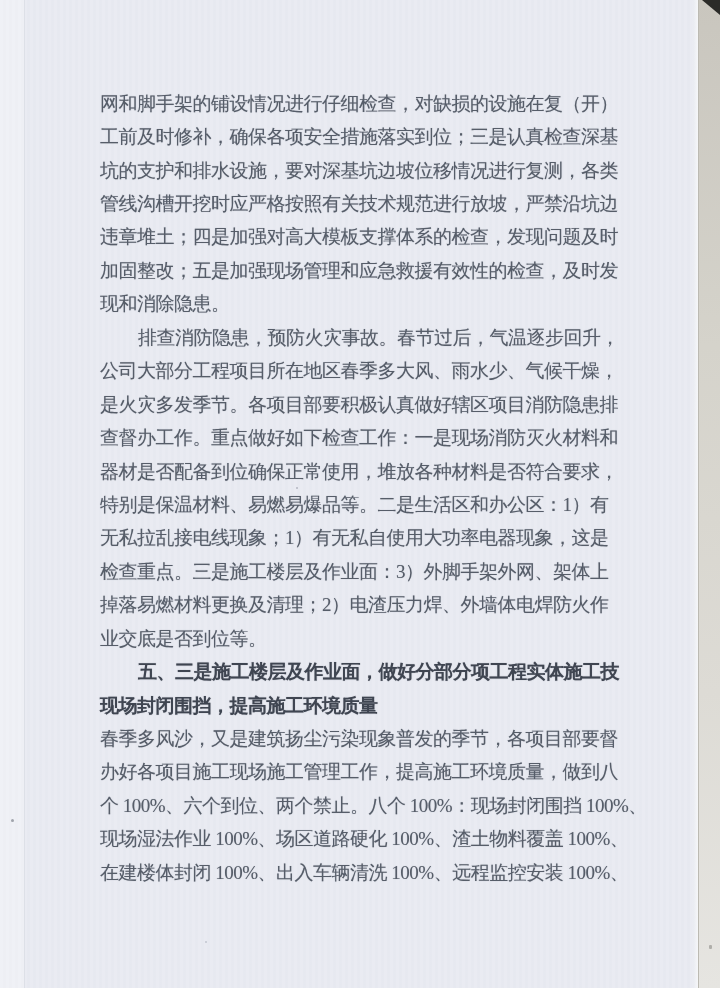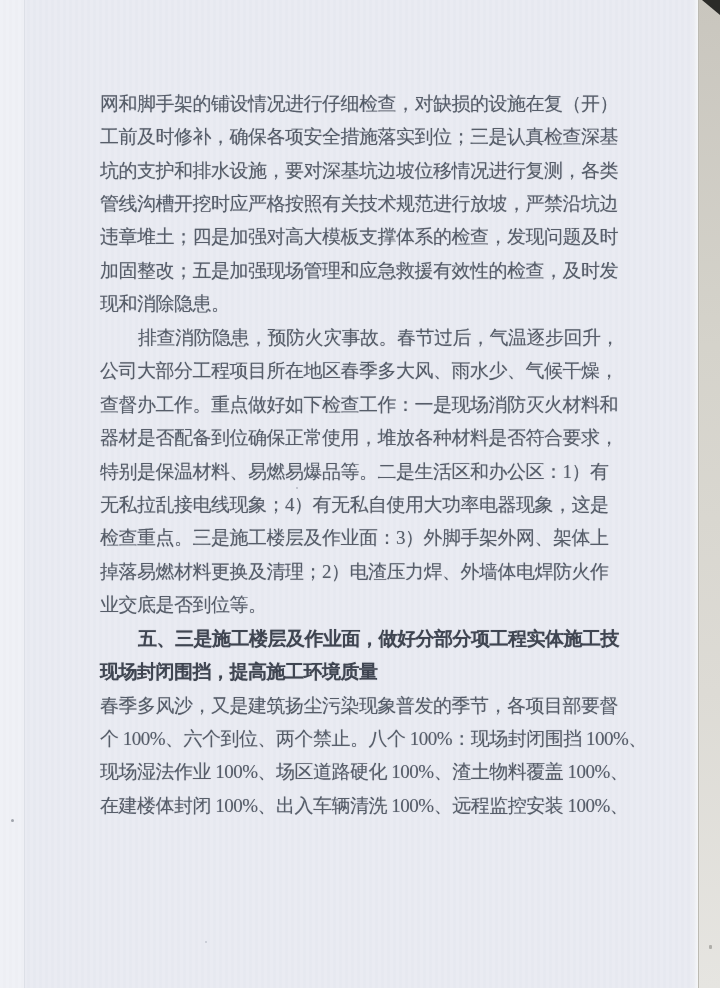--- a/index.html
+++ b/index.html
@@ -67,30 +67,32 @@
   <div class="text-block">
       <div class="line">网和脚手架的铺设情况进行仔细检查，对缺损的设施在复（开）</div>
       <div class="line">工前及时修补，确保各项安全措施落实到位；三是认真检查深基</div>
       <div class="line">坑的支护和排水设施，要对深基坑边坡位移情况进行复测，各类</div>
       <div class="line">管线沟槽开挖时应严格按照有关技术规范进行放坡，严禁沿坑边</div>
       <div class="line">违章堆土；四是加强对高大模板支撑体系的检查，发现问题及时</div>
       <div class="line">加固整改；五是加强现场管理和应急救援有效性的检查，及时发</div>
       <div class="line">现和消除隐患。</div>
       <div class="line indent">排查消防隐患，预防火灾事故。春节过后，气温逐步回升，</div>
       <div class="line">公司大部分工程项目所在地区春季多大风、雨水少、气候干燥，</div>
+      <div class="line">是火灾多发季节。各项目部要积极认真做好辖区项目消防隐患排</div>
       <div class="line">查督办工作。重点做好如下检查工作：一是现场消防灭火材料和</div>
       <div class="line">器材是否配备到位确保正常使用，堆放各种材料是否符合要求，</div>
       <div class="line">特别是保温材料、易燃易爆品等。二是生活区和办公区：1）有</div>
-      <div class="line">无私拉乱接电线现象；4）有无私自使用大功率电器现象，这是</div>
+      <div class="line">无私拉乱接电线现象；1）有无私自使用大功率电器现象，这是</div>
       <div class="line">检查重点。三是施工楼层及作业面：3）外脚手架外网、架体上</div>
       <div class="line">掉落易燃材料更换及清理；2）电渣压力焊、外墙体电焊防火作</div>
       <div class="line">业交底是否到位等。</div>
       <div class="line bold indent">五、三是施工楼层及作业面，做好分部分项工程实体施工技</div>
       <div class="line bold">现场封闭围挡，提高施工环境质量</div>
       <div class="line">春季多风沙，又是建筑扬尘污染现象普发的季节，各项目部要督</div>
+      <div class="line">办好各项目施工现场施工管理工作，提高施工环境质量，做到八</div>
       <div class="line">个 100%、六个到位、两个禁止。八个 100%：现场封闭围挡 100%、</div>
       <div class="line">现场湿法作业 100%、场区道路硬化 100%、渣土物料覆盖 100%、</div>
       <div class="line">在建楼体封闭 100%、出入车辆清洗 100%、远程监控安装 100%、</div>
     </div>
 
   <div class="band-highlight"></div>
   <div class="scan-band"></div>
   <div class="corner-dark"></div>
 
   <div class="speck s1"></div>

